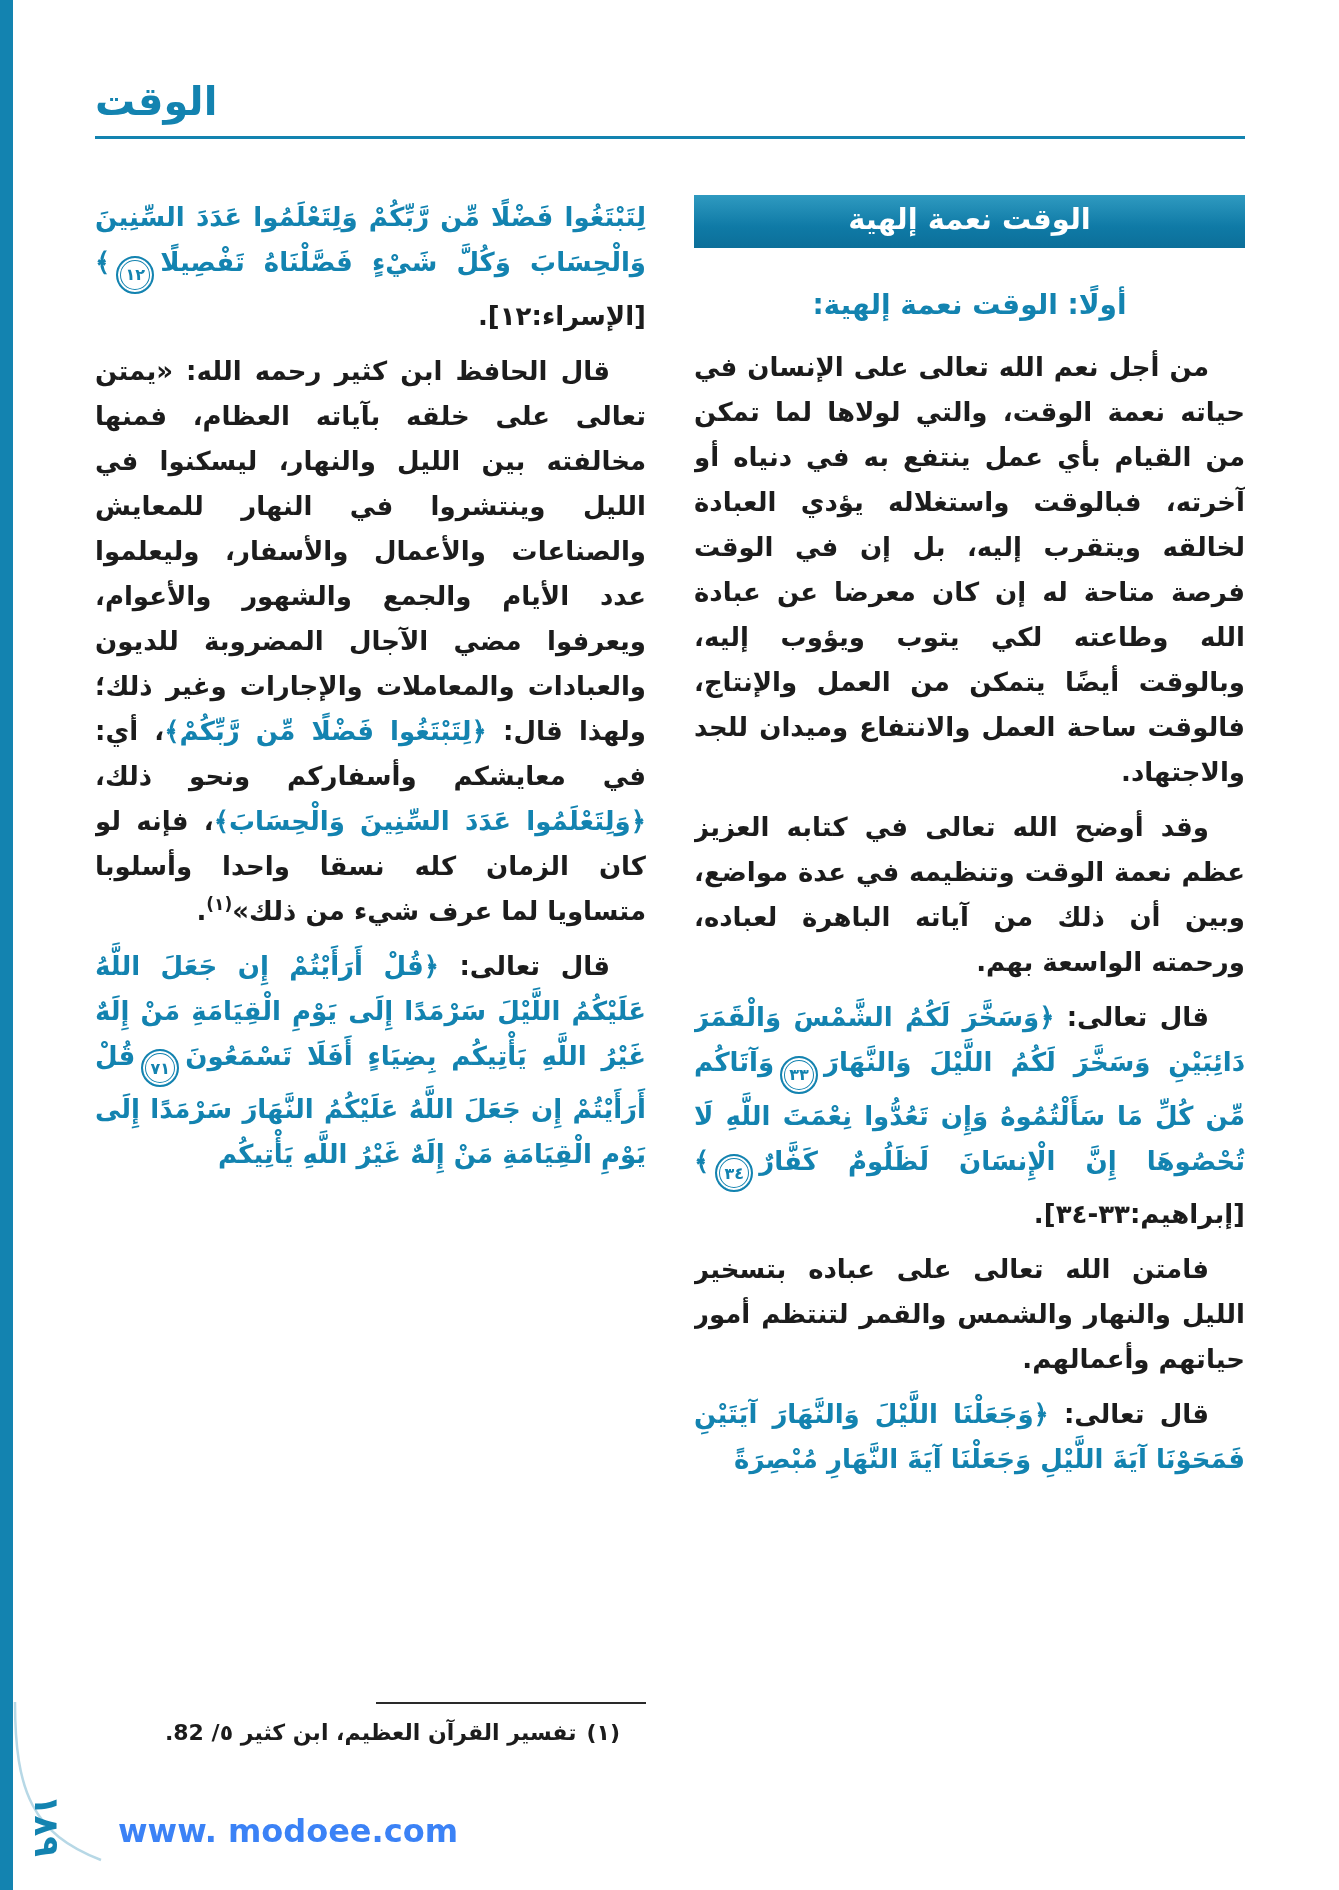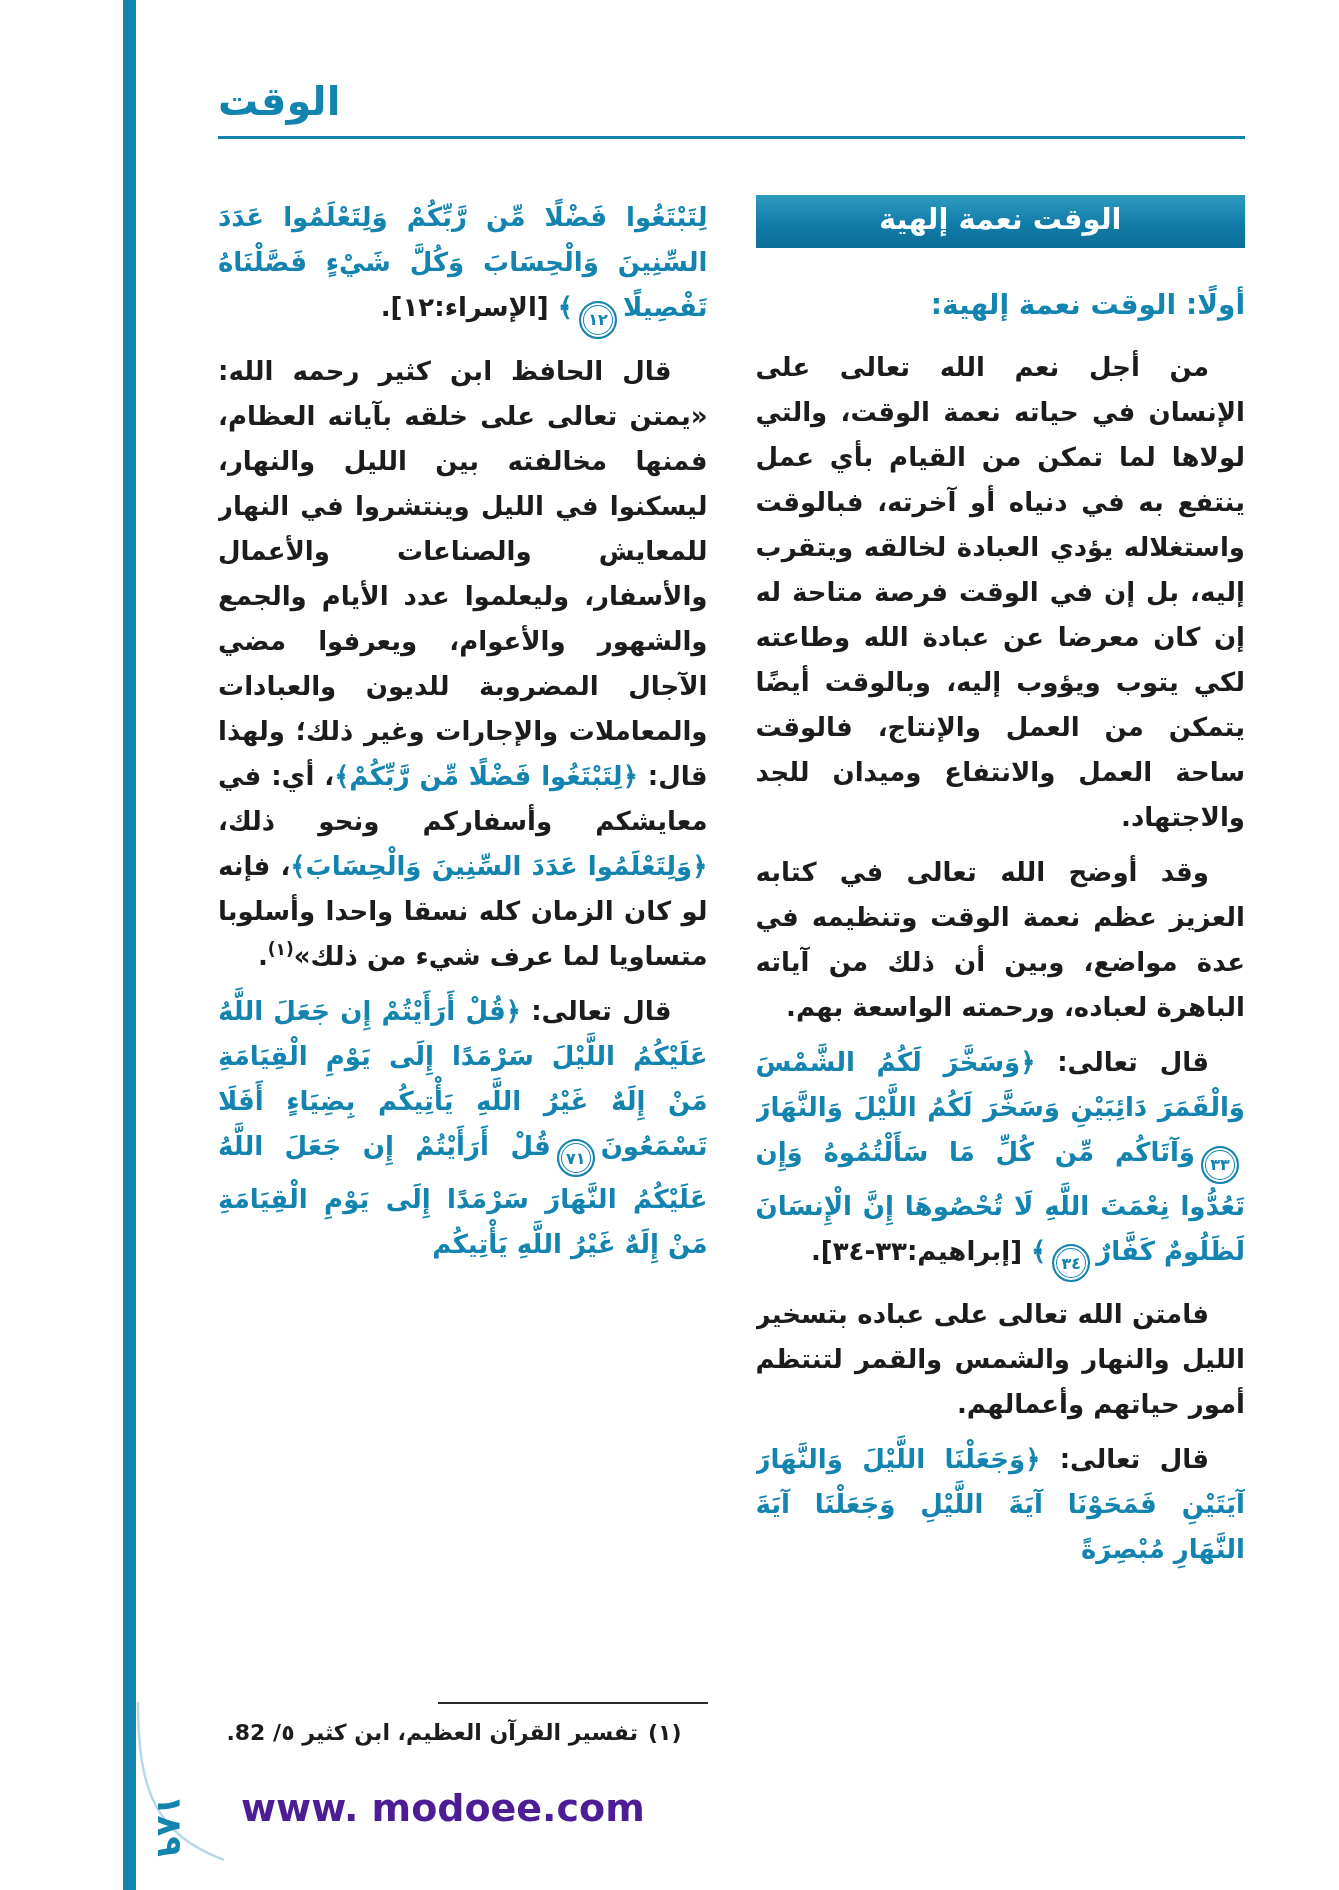--- a/index.html
+++ b/index.html
@@ -1,18 +1,18 @@
 <!DOCTYPE html>
 <html lang="ar" dir="rtl"><head>
 <meta charset="utf-8">
 <style>
   html,body{margin:0;padding:0;background:#ffffff;}
   .page{
     position:relative;
-    width:1216px;height:1890px;
+    width:1339px;height:1890px;
     background:#ffffff;
     overflow:hidden;
     font-family:"DejaVu Sans", sans-serif;
     direction:rtl;
   }
   
   .side-strip{
     position:absolute;left:0;top:0;width:13px;height:100%;
     background:#1383b0;
   }
@@ -46,21 +46,21 @@
 
   .para{
     margin:0 0 10px;
     font-size:26px;line-height:45px;
     color:#1c1c1c;font-weight:bold;
     text-align:justify;
     text-indent:36px;
   }
   .para.subheading{
     color:#1383b0;font-size:28px;text-indent:0;
-    text-align:right;margin-bottom:18px;
+    text-align:center;margin-bottom:18px;
   }
   .para.subheading .txt{color:#1383b0;}
   .para.continuation{text-indent:0;}
   .quran{color:#1383b0;}
   .ref{color:#1c1c1c;}
   .fnref{color:#1c1c1c;font-size:17px;vertical-align:super;line-height:0;}
   .ayah{
     display:inline-flex;align-items:center;justify-content:center;
     width:34px;height:34px;
     border:2px solid #1383b0;border-radius:50%;
@@ -81,22 +81,22 @@
   .fn-marker{margin-left:10px;}
 
   
   .page-footer{position:absolute;left:0;right:0;bottom:0;height:110px;}
   .page-number{
     position:absolute;left:16px;bottom:44px;
     color:#1383b0;font-size:34px;font-weight:bold;
     transform:rotate(90deg);
   }
   .website{
-    position:absolute;left:118px;bottom:60px;
-    color:#4c1d95;font-size:38px;font-weight:bold;
+    position:absolute;left:118px;bottom:40px;
+    color:#3b82f6;font-size:32px;font-weight:bold;
     direction:ltr;
   }
 </style>
 </head>
 <body>
 
 <div class="page">
 
   <div class="side-strip"></div>
 

